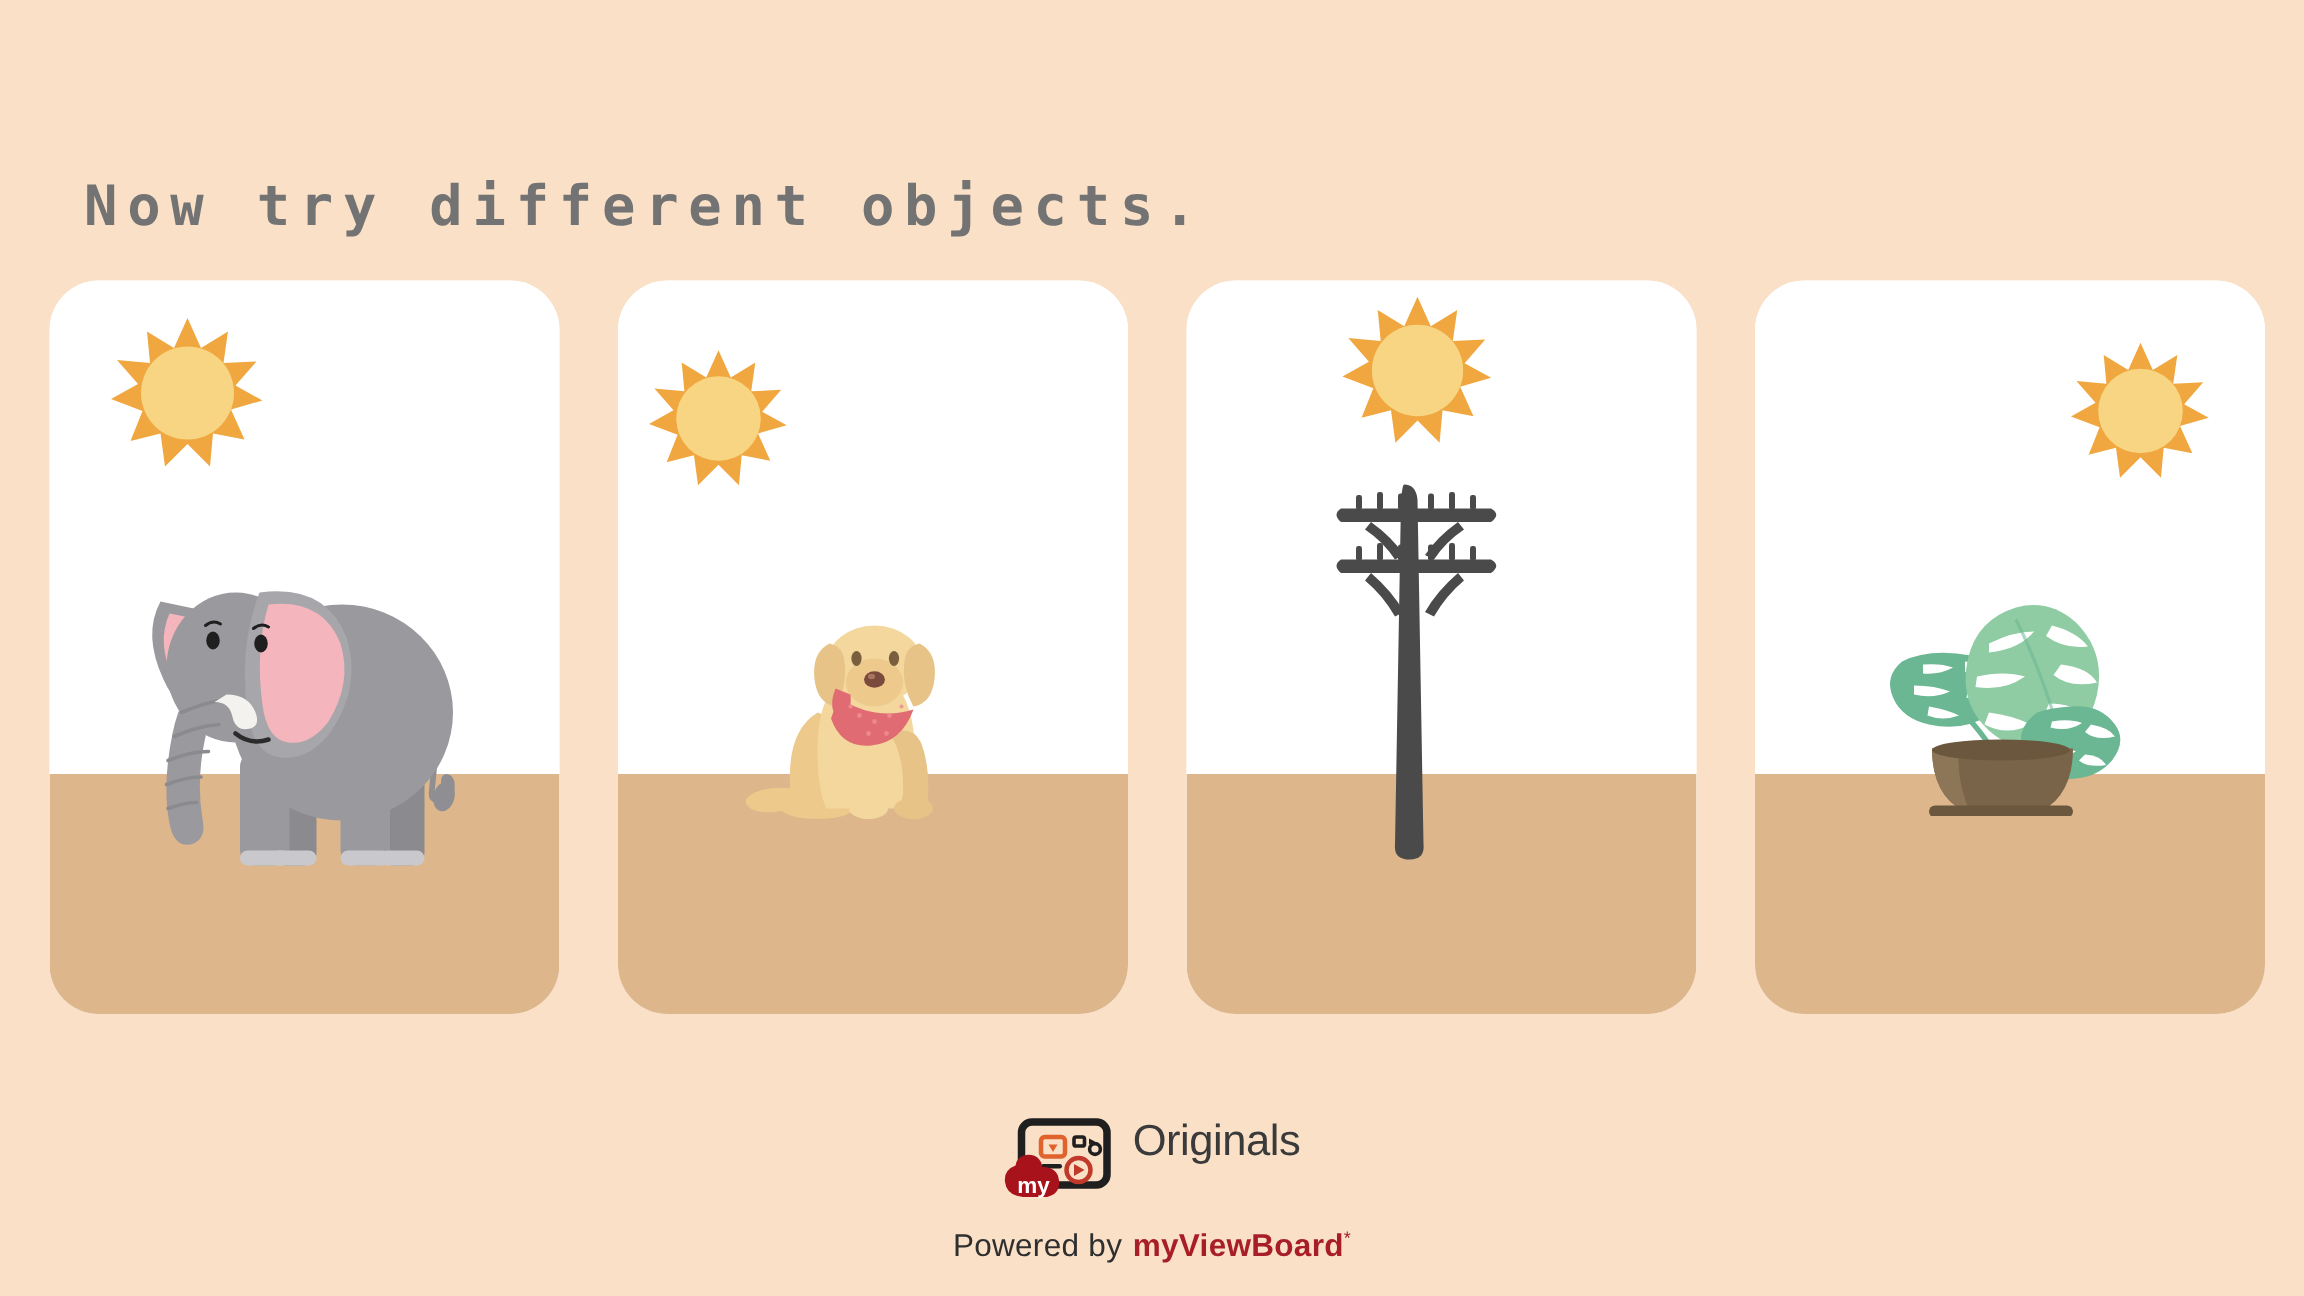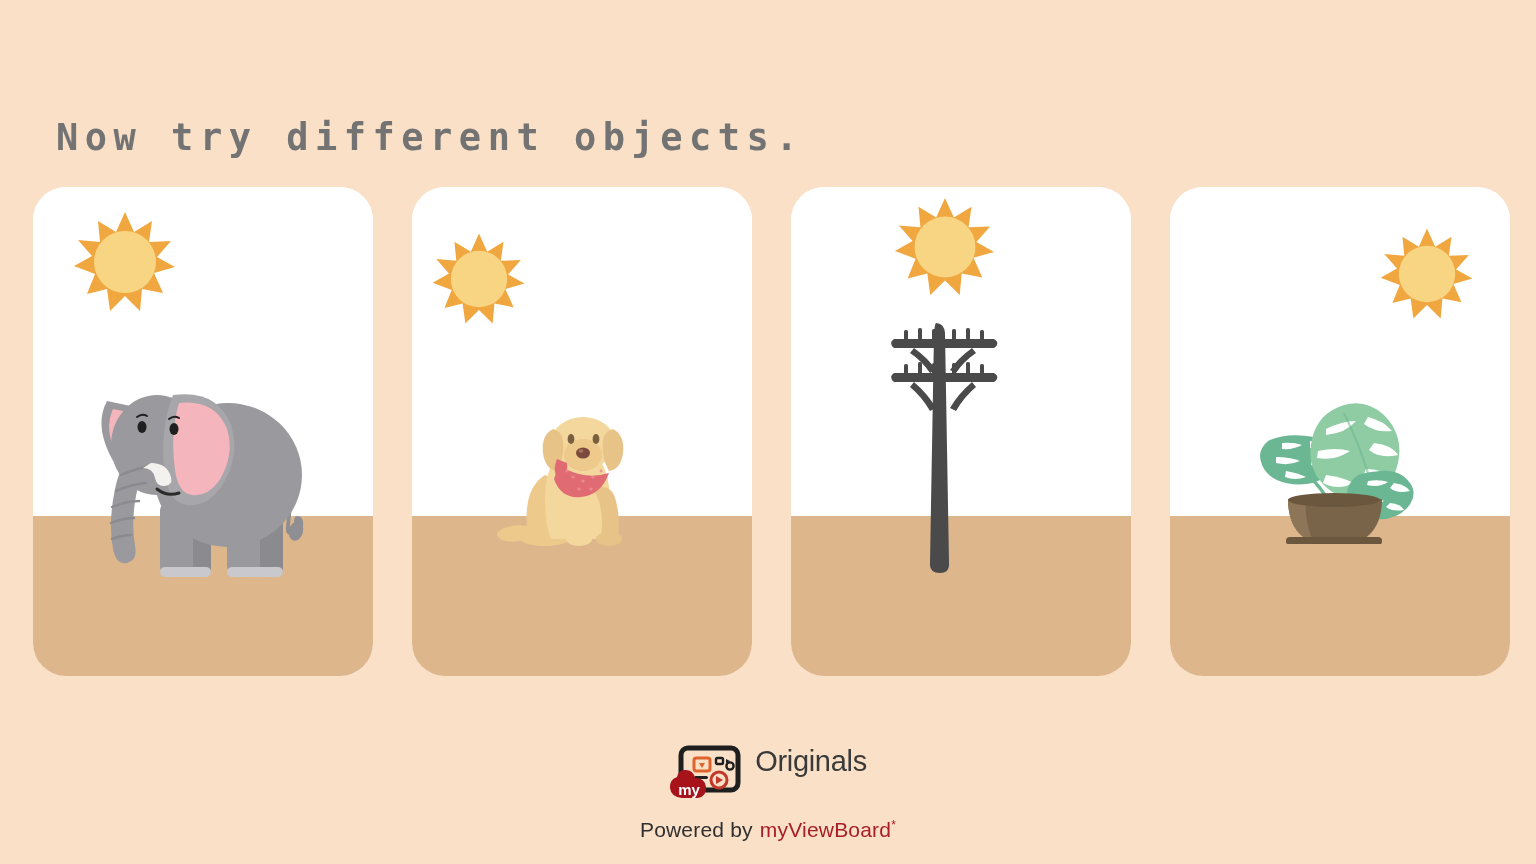--- a/index.html
+++ b/index.html
@@ -50,21 +50,21 @@
   .brand-name{
     font-size:29px; font-weight:400; color:#3a3a3a;
     letter-spacing:-0.3px;
   }
   .powered{
     margin-top:17px;
     font-size:21px; color:#2f2f2f;
     display:flex; align-items:baseline; gap:7px;
     letter-spacing:0.2px;
   }
-  .mvb{ color:#a81e26; font-weight:400; }
+  .mvb{ color:#a81e26; font-weight:700; }
   .mvb-sup{ font-size:12px; vertical-align:super; color:#a81e26; }
 </style>
 </head>
 <body>
 
 <div class="page-title">Now try different objects.</div>
 
 <div class="cards">
 
   <div class="card">

